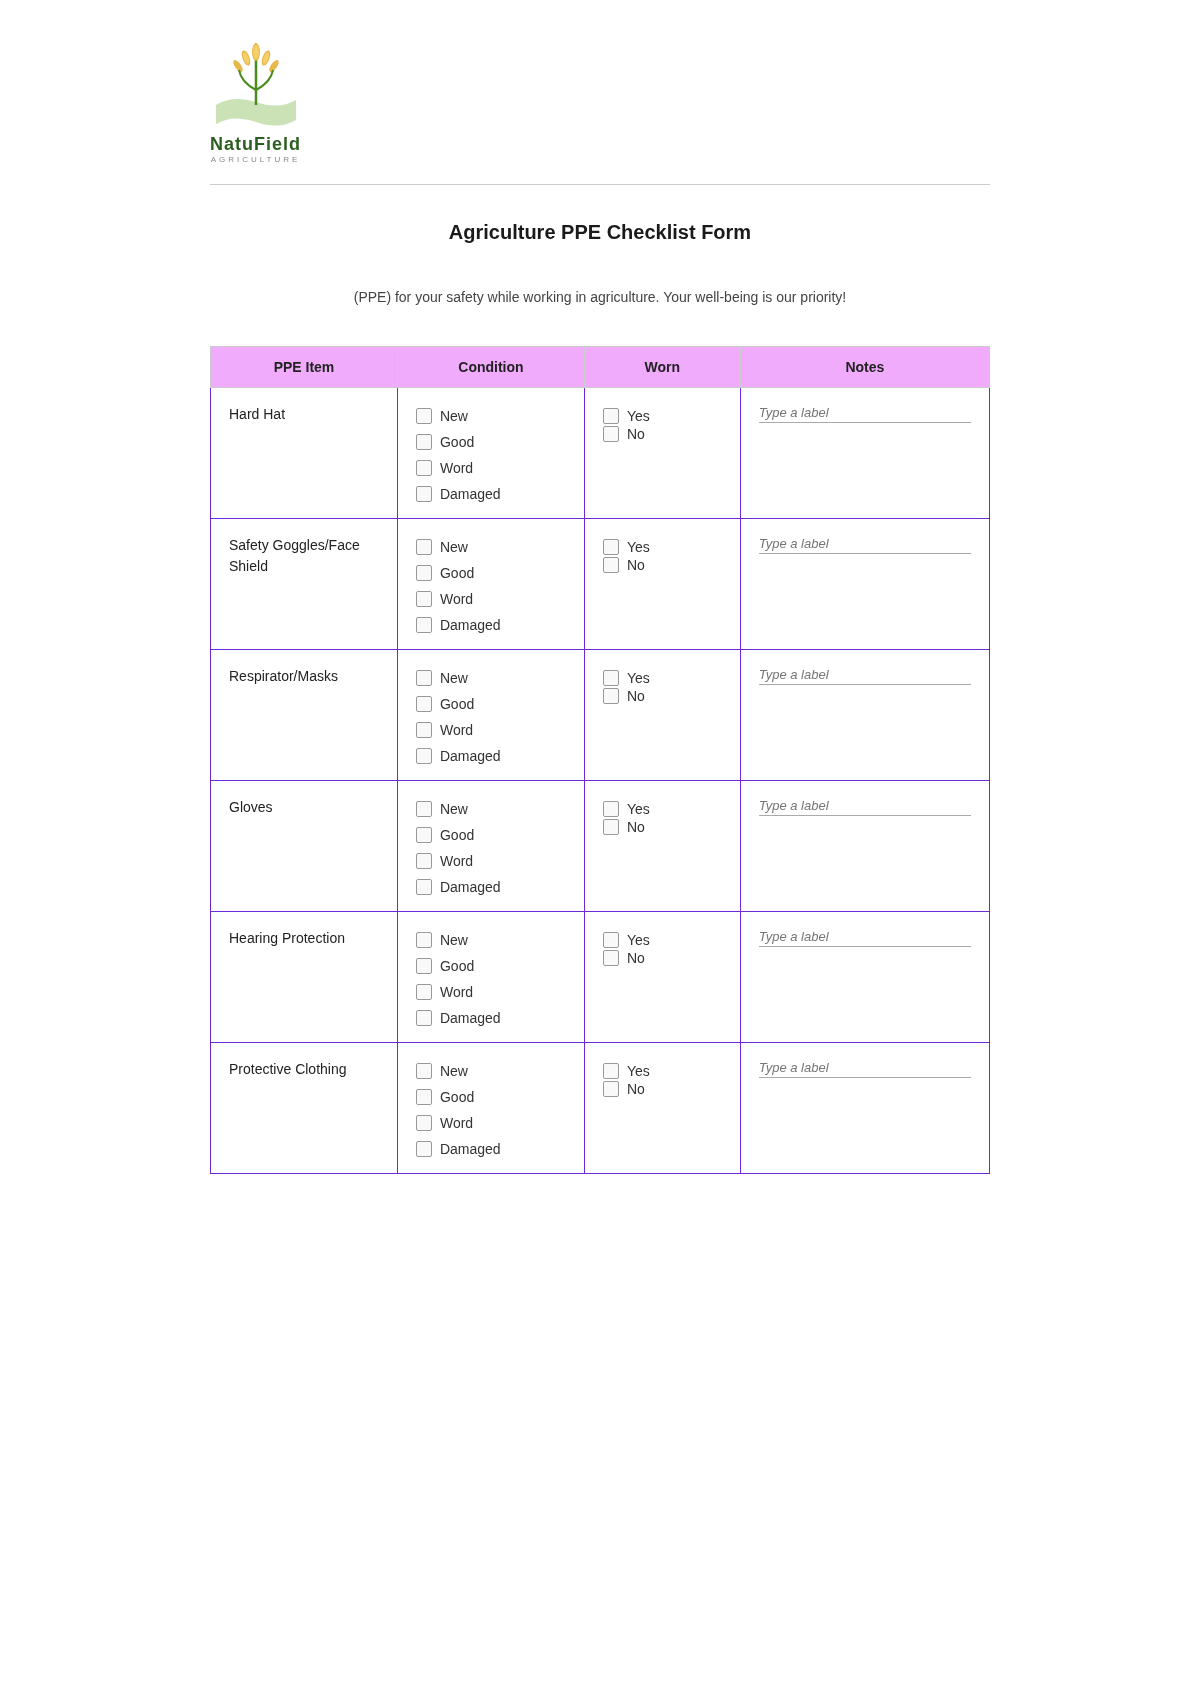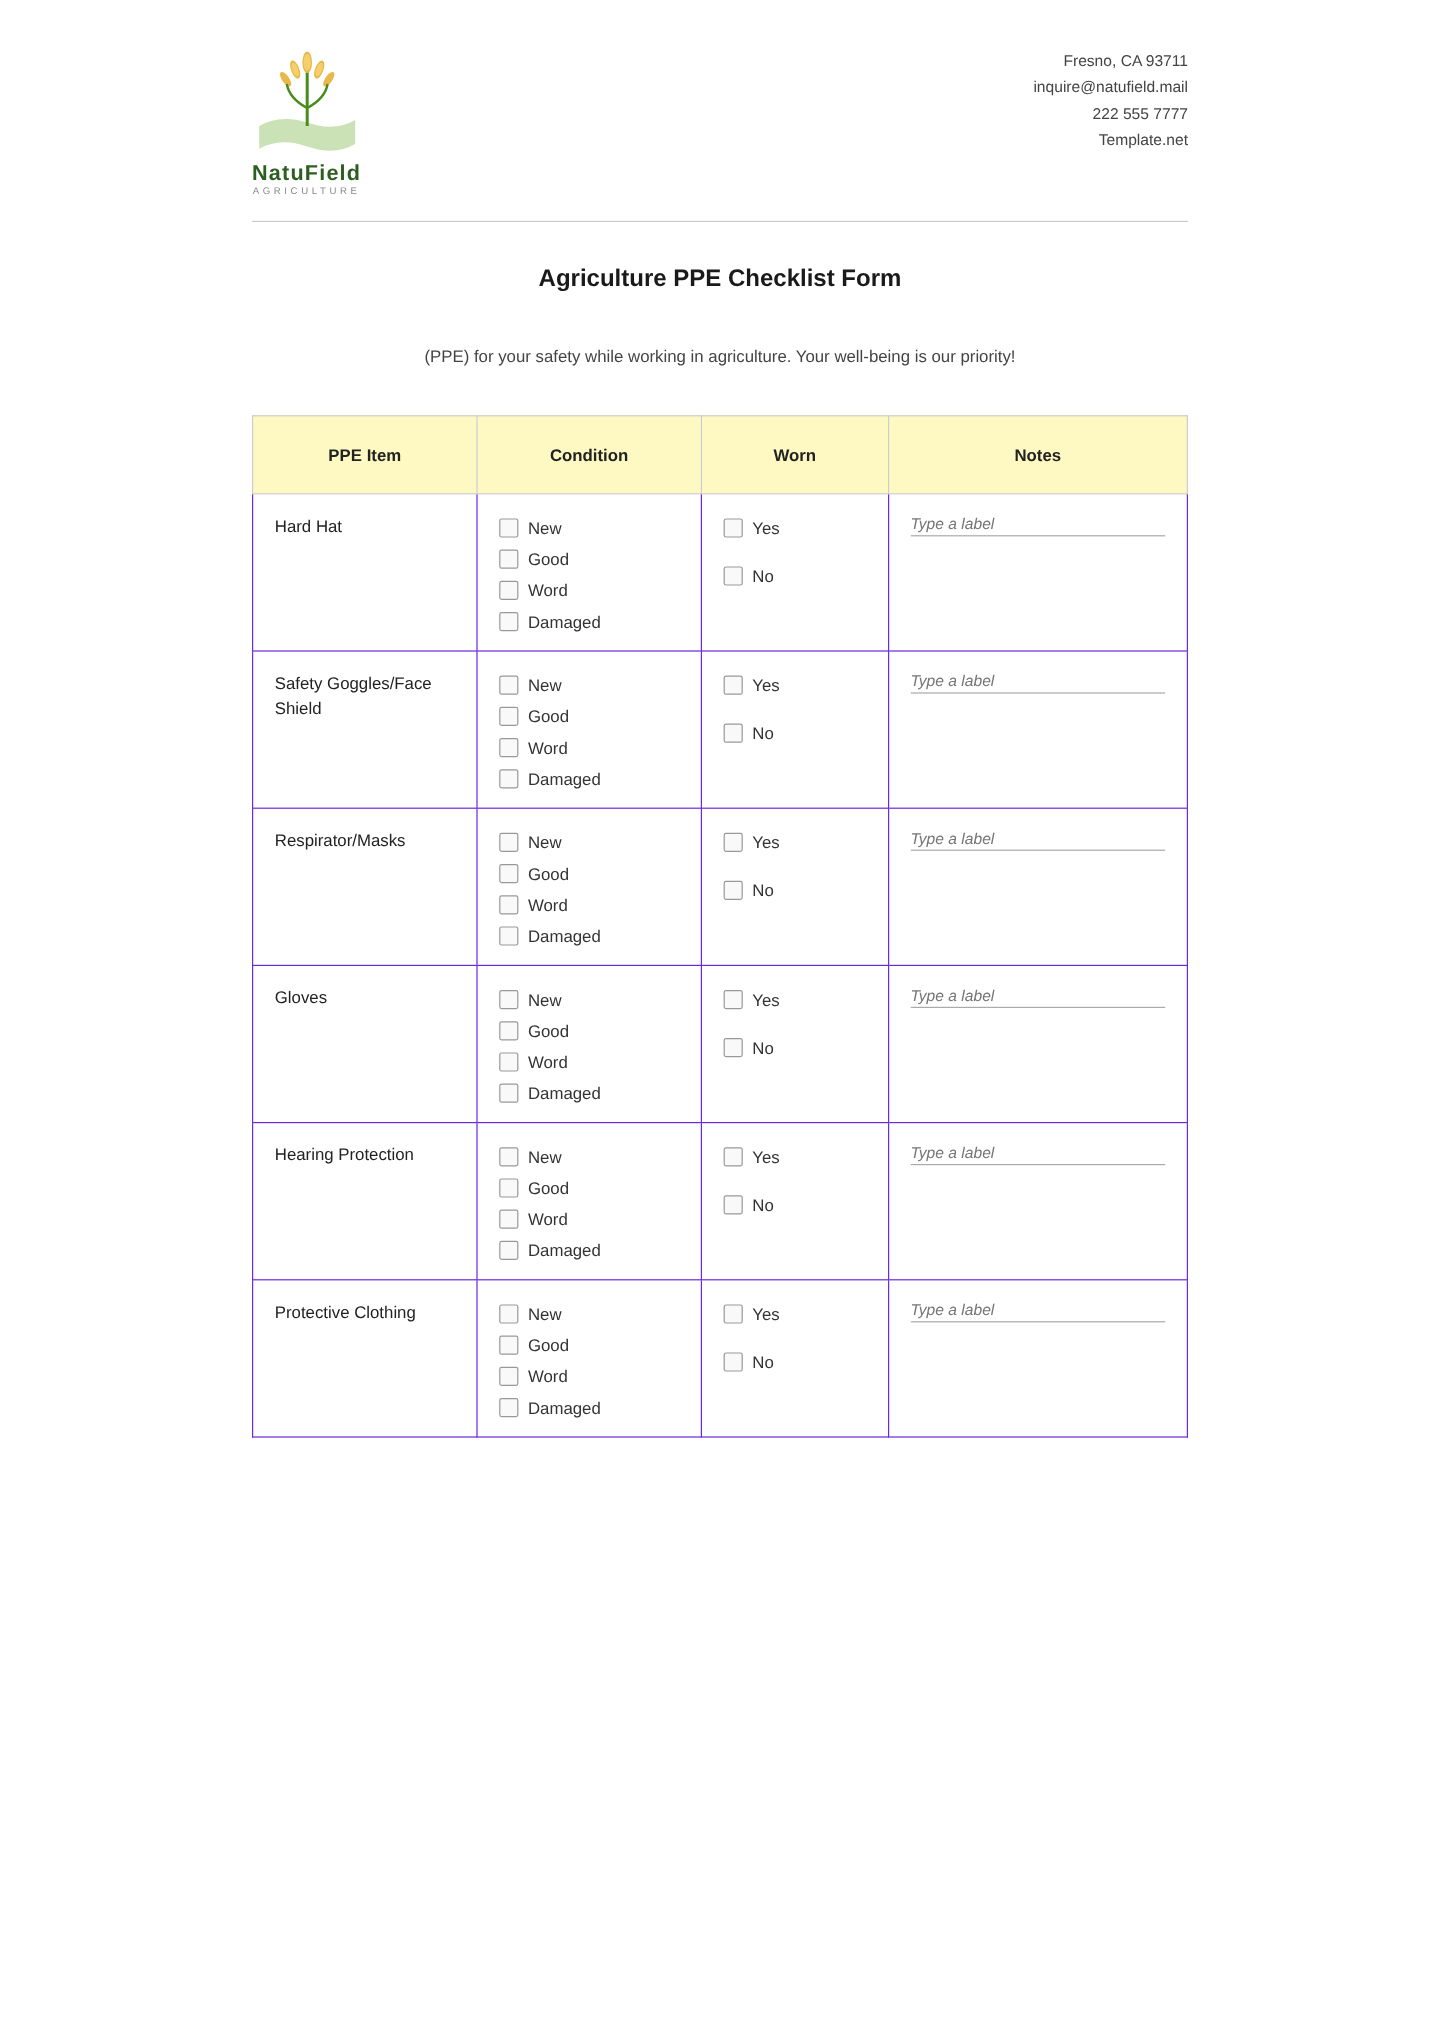--- a/index.html
+++ b/index.html
@@ -69,23 +69,23 @@
       margin-bottom: 36px;
     }
 
     
     .ppe-table {
       width: 100%;
       border-collapse: collapse;
       font-size: 14px;
     }
     .ppe-table th {
-      background: #fef9c3;
+      background: #f0abfc;
       border: 1px solid #ccc;
-      padding: 24px 16px;
+      padding: 12px 16px;
       text-align: center;
       font-weight: bold;
       font-size: 14px;
       color: #222;
     }
     .ppe-table td {
       border: 1px solid #6d28d9;
       padding: 16px 18px;
       vertical-align: top;
     }
@@ -119,21 +119,21 @@
       border: 1.5px solid #999;
       border-radius: 2px;
       background: #f9f9f9;
       display: inline-block;
       flex-shrink: 0;
     }
 
     .worn-group {
       display: flex;
       flex-direction: column;
-      gap: 24px;
+      gap: 2px;
       padding-top: 4px;
     }
 
     .notes-input {
       width: 100%;
       border: none;
       border-bottom: 1px solid #aaa;
       outline: none;
       font-size: 13px;
       color: #bbb;
@@ -169,26 +169,20 @@
 
       <ellipse cx="27" cy="26" rx="3" ry="7" fill="#e8b84b" transform="rotate(-35 27 26)"></ellipse>
 
       <ellipse cx="63" cy="26" rx="3" ry="7" fill="#e8b84b" transform="rotate(35 63 26)"></ellipse>
 
       <path d="M45 50 Q30 42 28 30" stroke="#4a8c1c" stroke-width="2" fill="none"></path>
       <path d="M45 50 Q60 42 62 30" stroke="#4a8c1c" stroke-width="2" fill="none"></path>
     </svg>
     <div class="logo-name">NatuField</div>
     <div class="logo-sub">Agriculture</div>
-  </div>
-  <div class="contact-info">
-    <div>Fresno, CA 93711</div>
-    <div>inquire@natufield.mail</div>
-    <div>222 555 7777</div>
-    <div>Template.net</div>
   </div>
 </div>
 
 <hr class="divider">
 
 <div class="form-title">Agriculture PPE Checklist Form</div>
 <div class="form-desc">
   <br>
   <span>(PPE) for your safety while working in agriculture. Your well-being is our priority!</span>
 </div>

